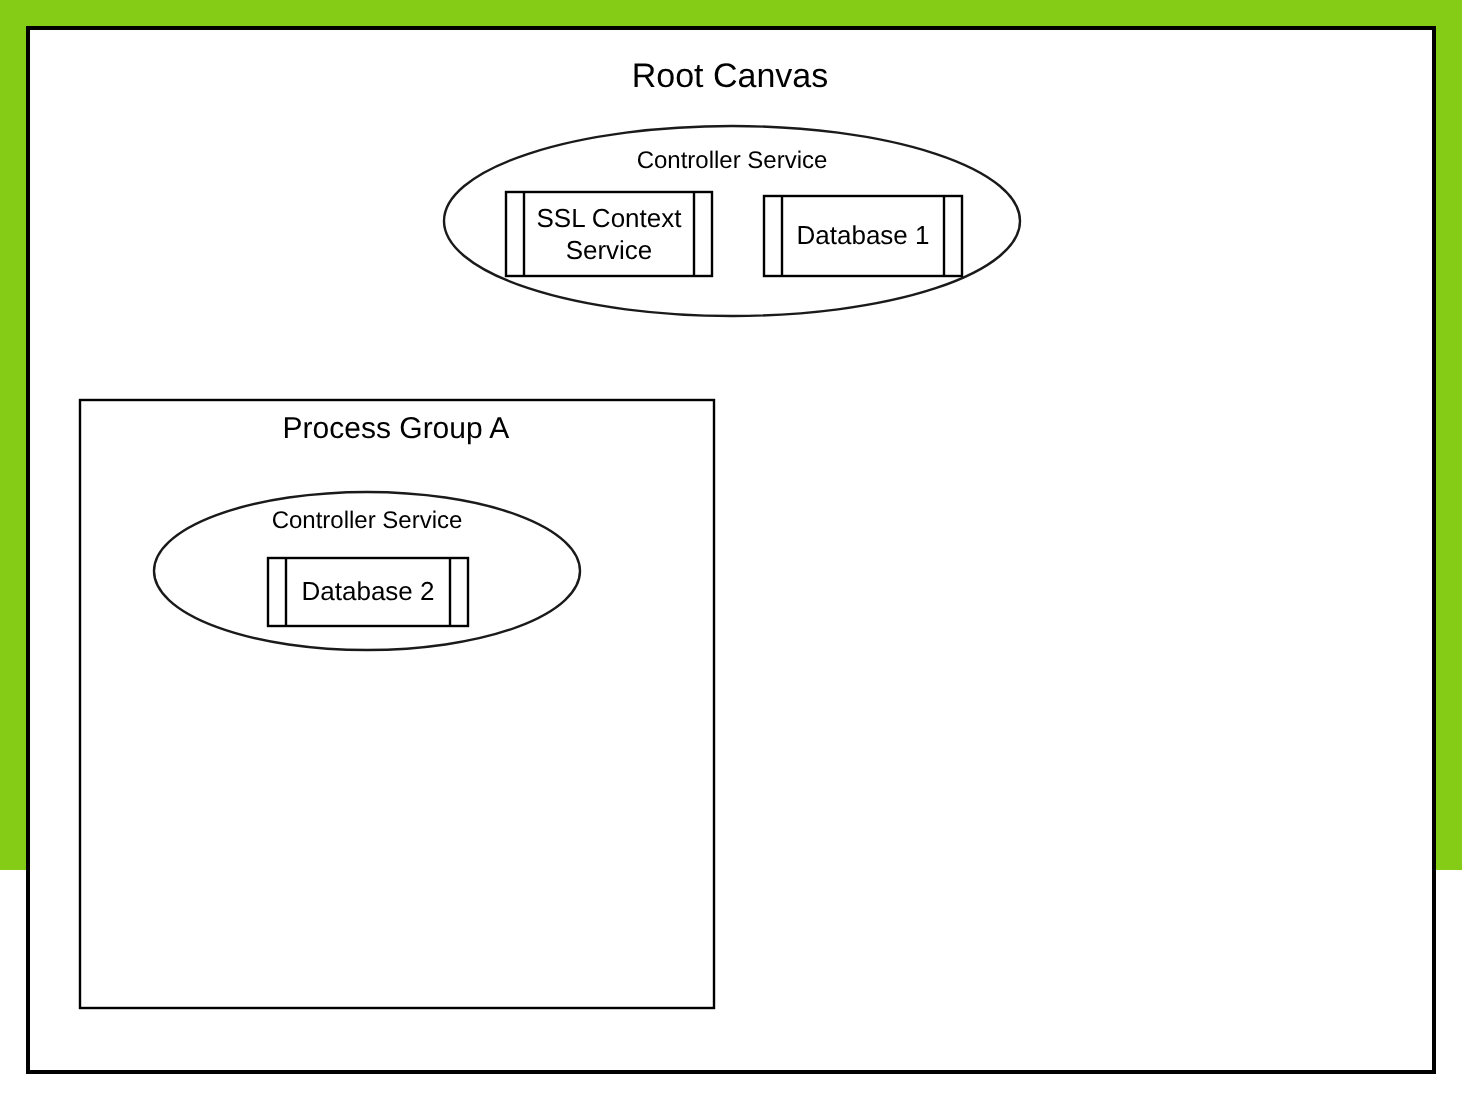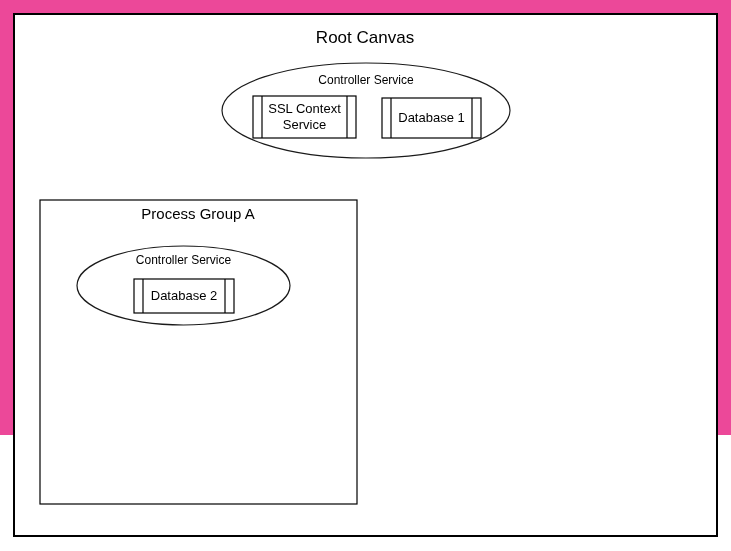--- a/index.html
+++ b/index.html
@@ -11,21 +11,21 @@
     width: 731px;
     height: 551px;
     font-family: "Liberation Sans", sans-serif;
     color: #000000;
     overflow: hidden;
   }
   #diagram-root {
     position: relative;
     width: 731px;
     height: 435px;
-    background: #ec4899;
+    background: #84cc16;
   }
   svg#diagram-svg {
     display: block;
     width: 731px;
     height: 551px;
   }
   .shape-outline {
     fill: #ffffff;
     stroke: #000000;
     stroke-width: 2;

